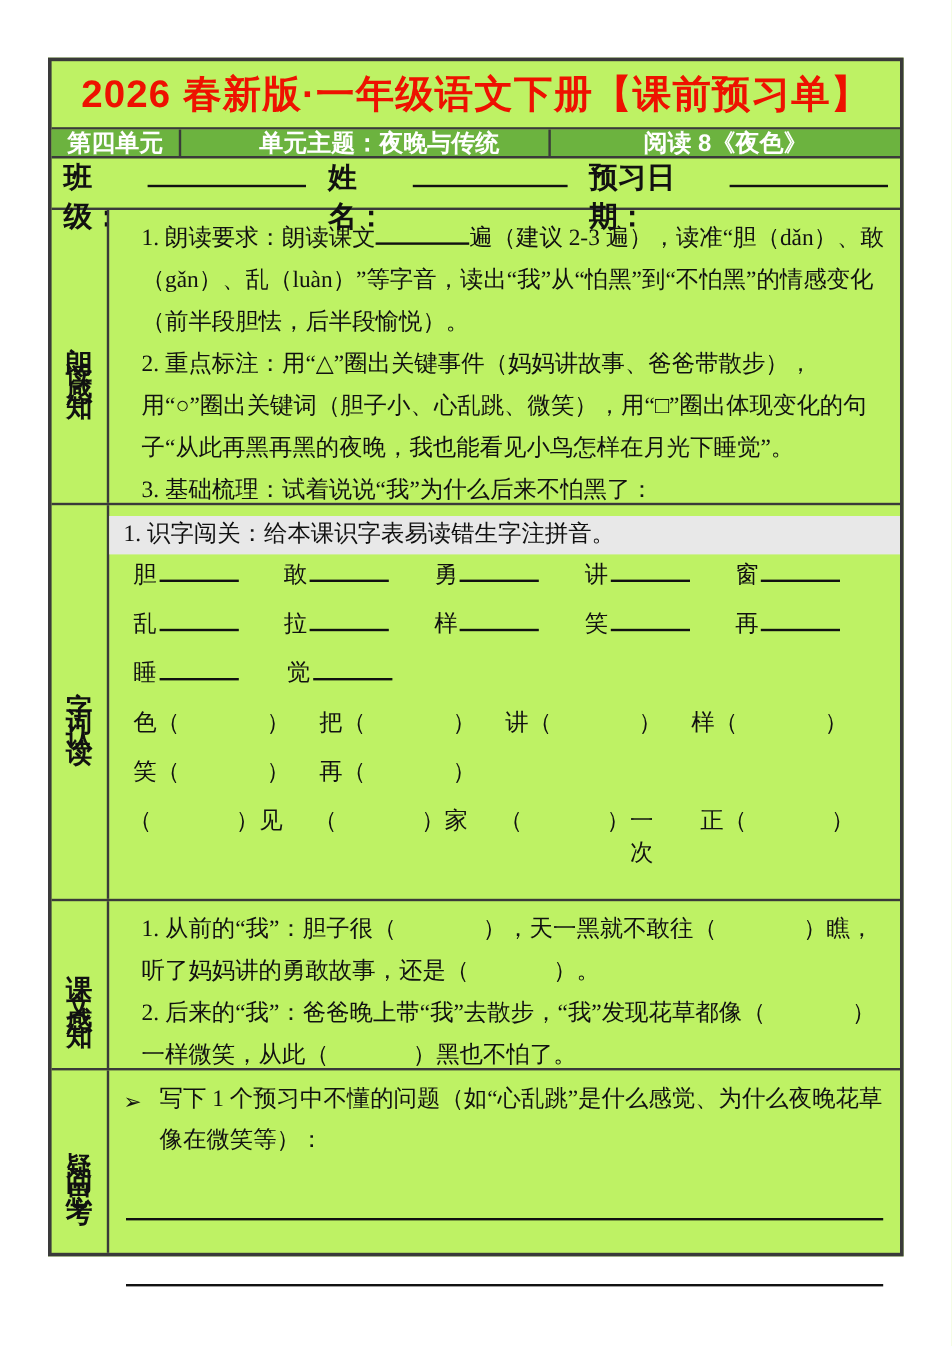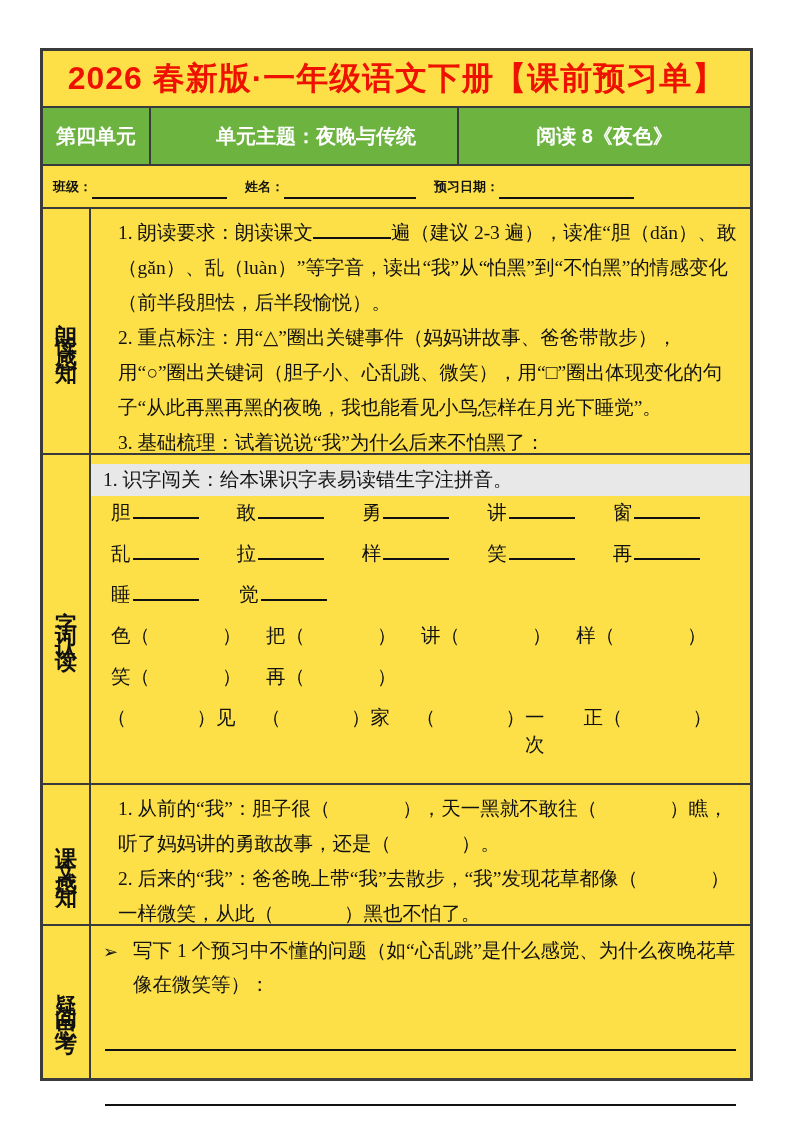--- a/index.html
+++ b/index.html
@@ -8,53 +8,53 @@
     position: relative;
     height: 1122px;
     font-family: "Liberation Serif", "DejaVu Serif", serif;
     color: var(--text-black, #111);
   }
   .sheet {
     position: absolute;
     left: 40px; top: 48px;
     width: 713px;
     border: 3px solid var(--border-dark, #333);
-    background: #fde047;
+    background: #bef264;
   }
   .row { border-bottom: 2px solid var(--border-dark, #333); }
   .row:last-child { border-bottom: none; }
 
   
   .title-row {
     height: 57px;
     display: flex; align-items: center; justify-content: center;
     color: var(--title-red, #e10);
     font-family: "Liberation Sans", "DejaVu Sans", sans-serif;
     font-weight: bold; font-size: 32px; letter-spacing: 1px;
     white-space: nowrap;
   }
 
   
   .unit-row {
-    height: 58px; display: flex;
+    height: 24px; display: flex;
     background: var(--header-green, #6cb33f);
     color: #fff; font-family: "Liberation Sans", "DejaVu Sans", sans-serif;
     font-weight: bold; font-size: 20px;
   }
   .unit-cell { display: flex; align-items: center; justify-content: center; }
   .unit-cell.c1 { width: 108px; border-right: 2px solid var(--border-dark, #333); }
   .unit-cell.c2 { width: 284px; border-right: 2px solid var(--border-dark, #333); margin-left: 24px; }
   .unit-cell.c3 { flex: 1; }
 
   
   .info-row {
-    height: 43px; display: flex; align-items: center;
+    height: 43px; display: flex; 
     padding: 0 10px;
     font-family: "Liberation Sans", "DejaVu Sans", sans-serif;
-    font-weight: bold; font-size: 13px;
+    font-weight: bold; font-size: 24px;
   }
   .wline {
     display: inline-block; height: 24px;
     border-bottom: 2px solid #111;
   }
   .info-row .sp1 { width: 135px; margin-right: 18px; }
   .info-row .sp2 { width: 132px; margin-right: 18px; }
   .info-row .sp3 { width: 135px; }
 
   

